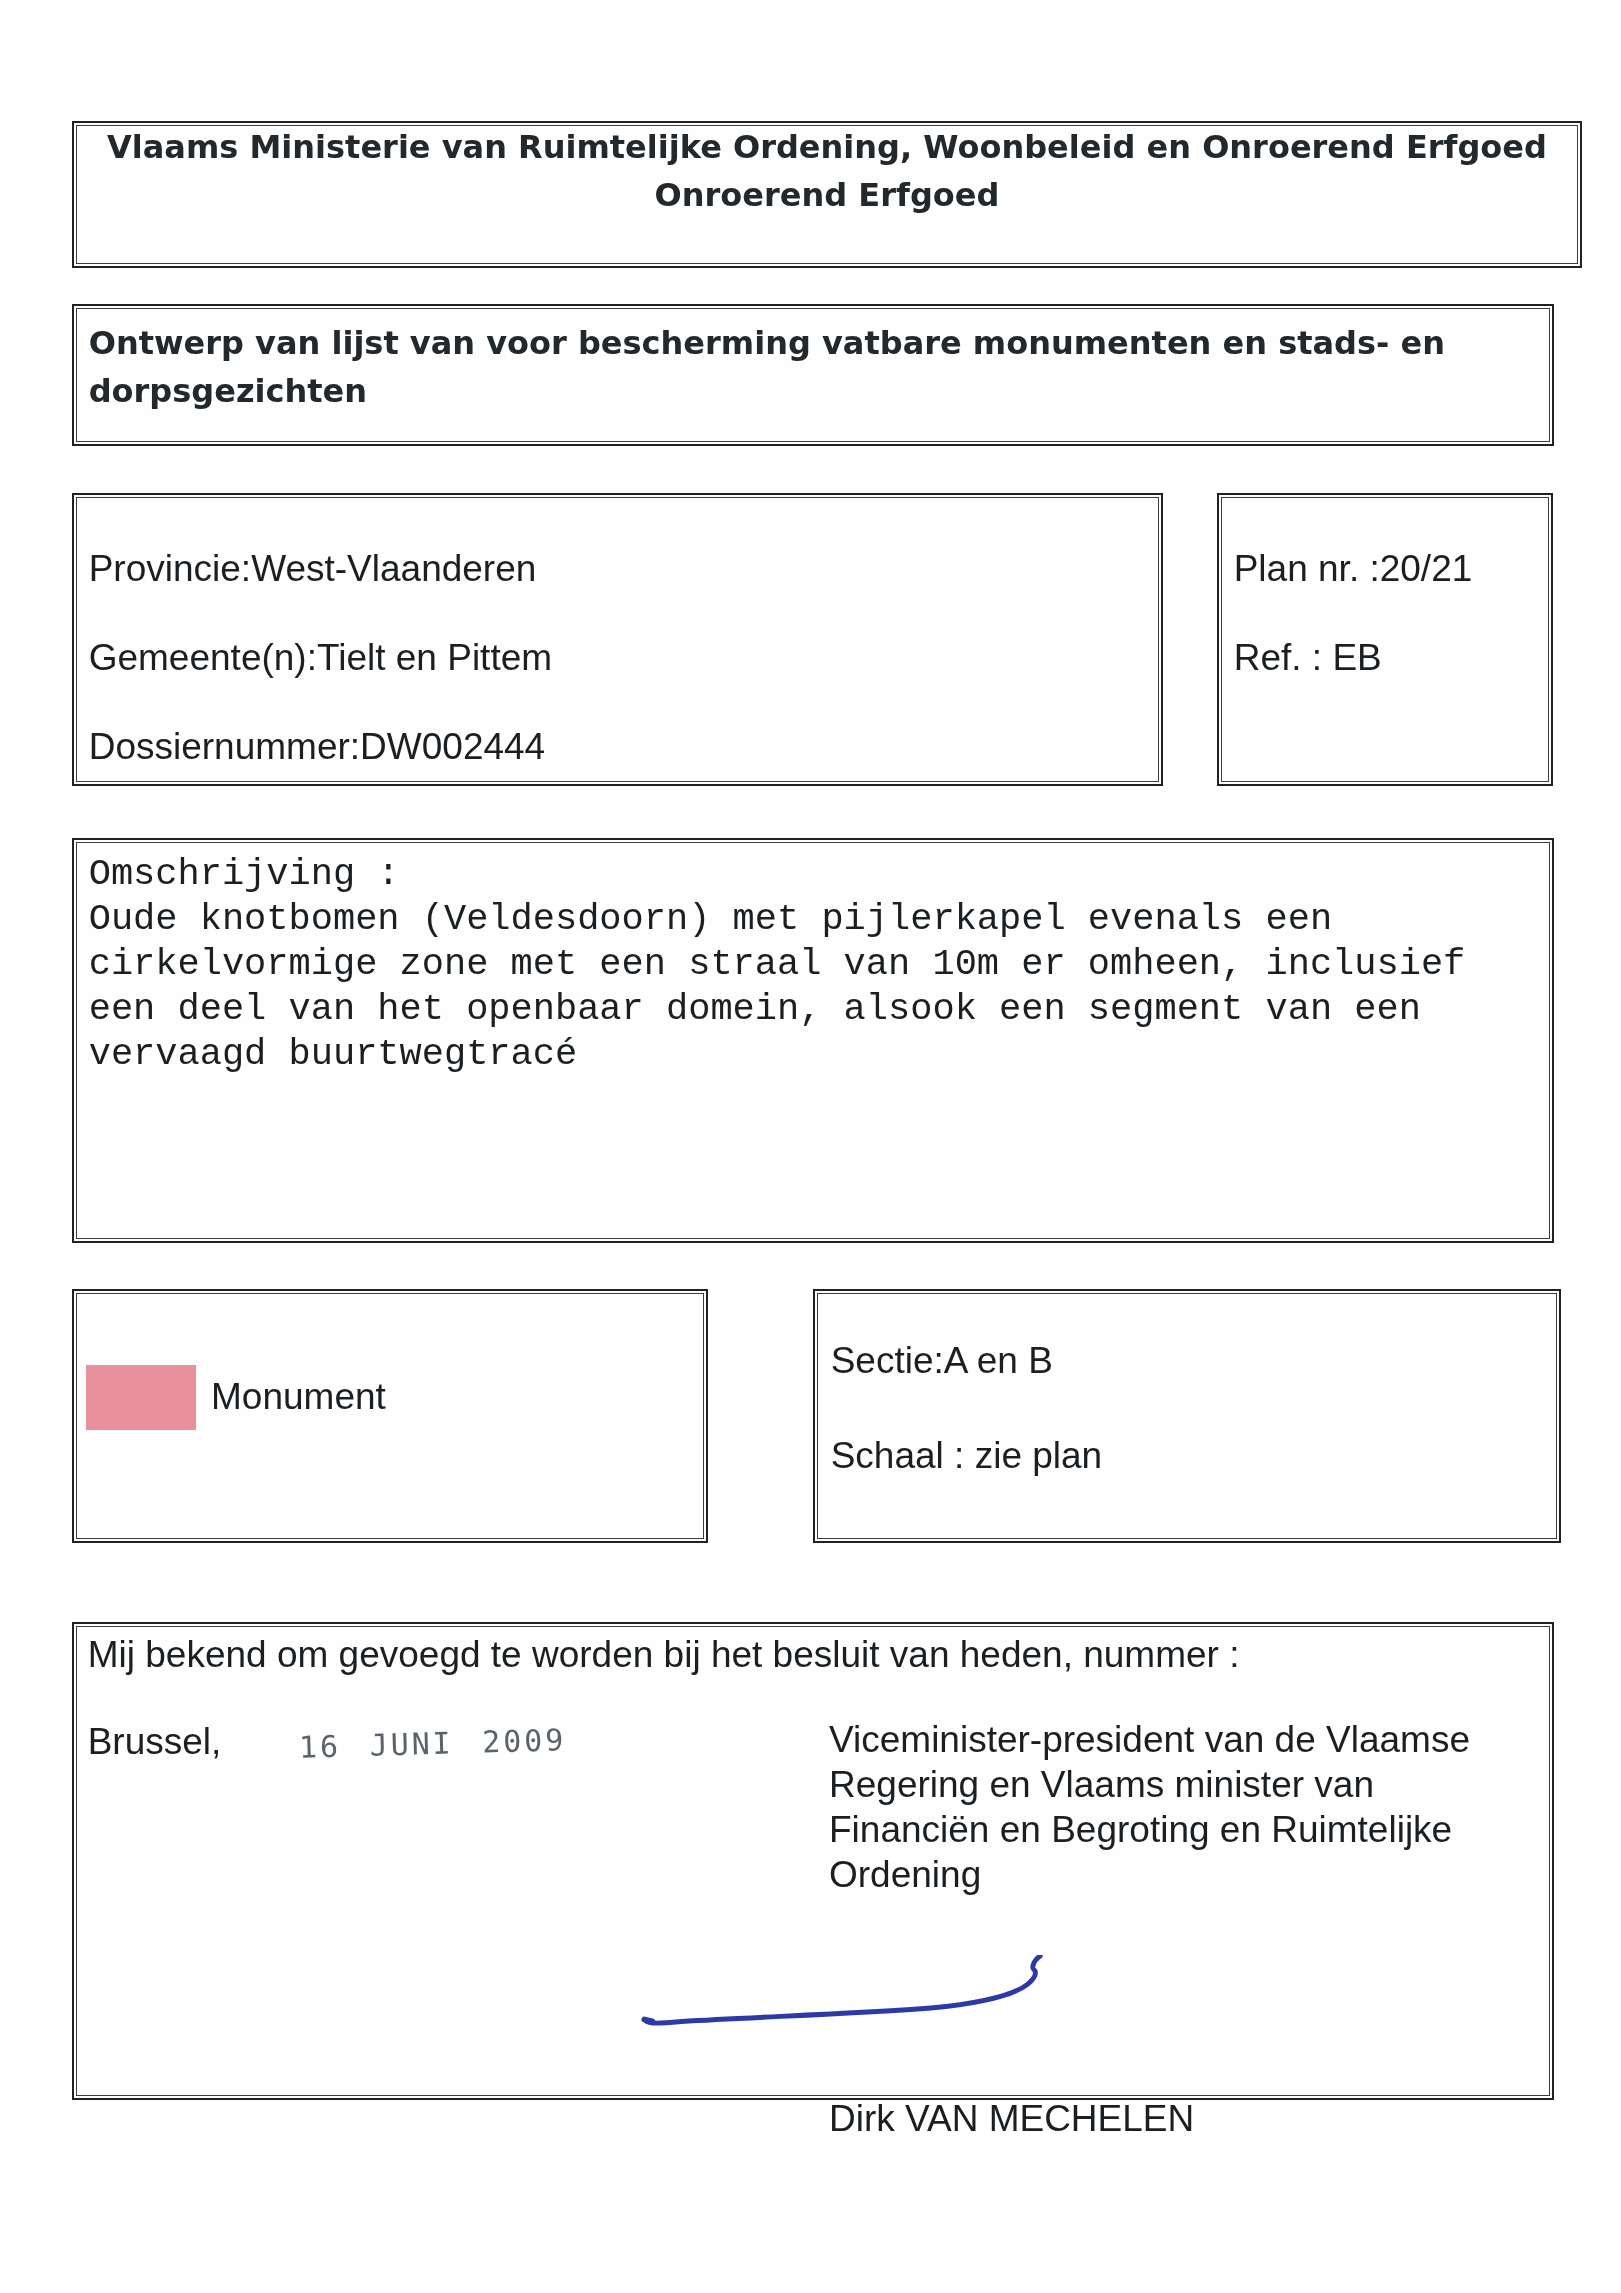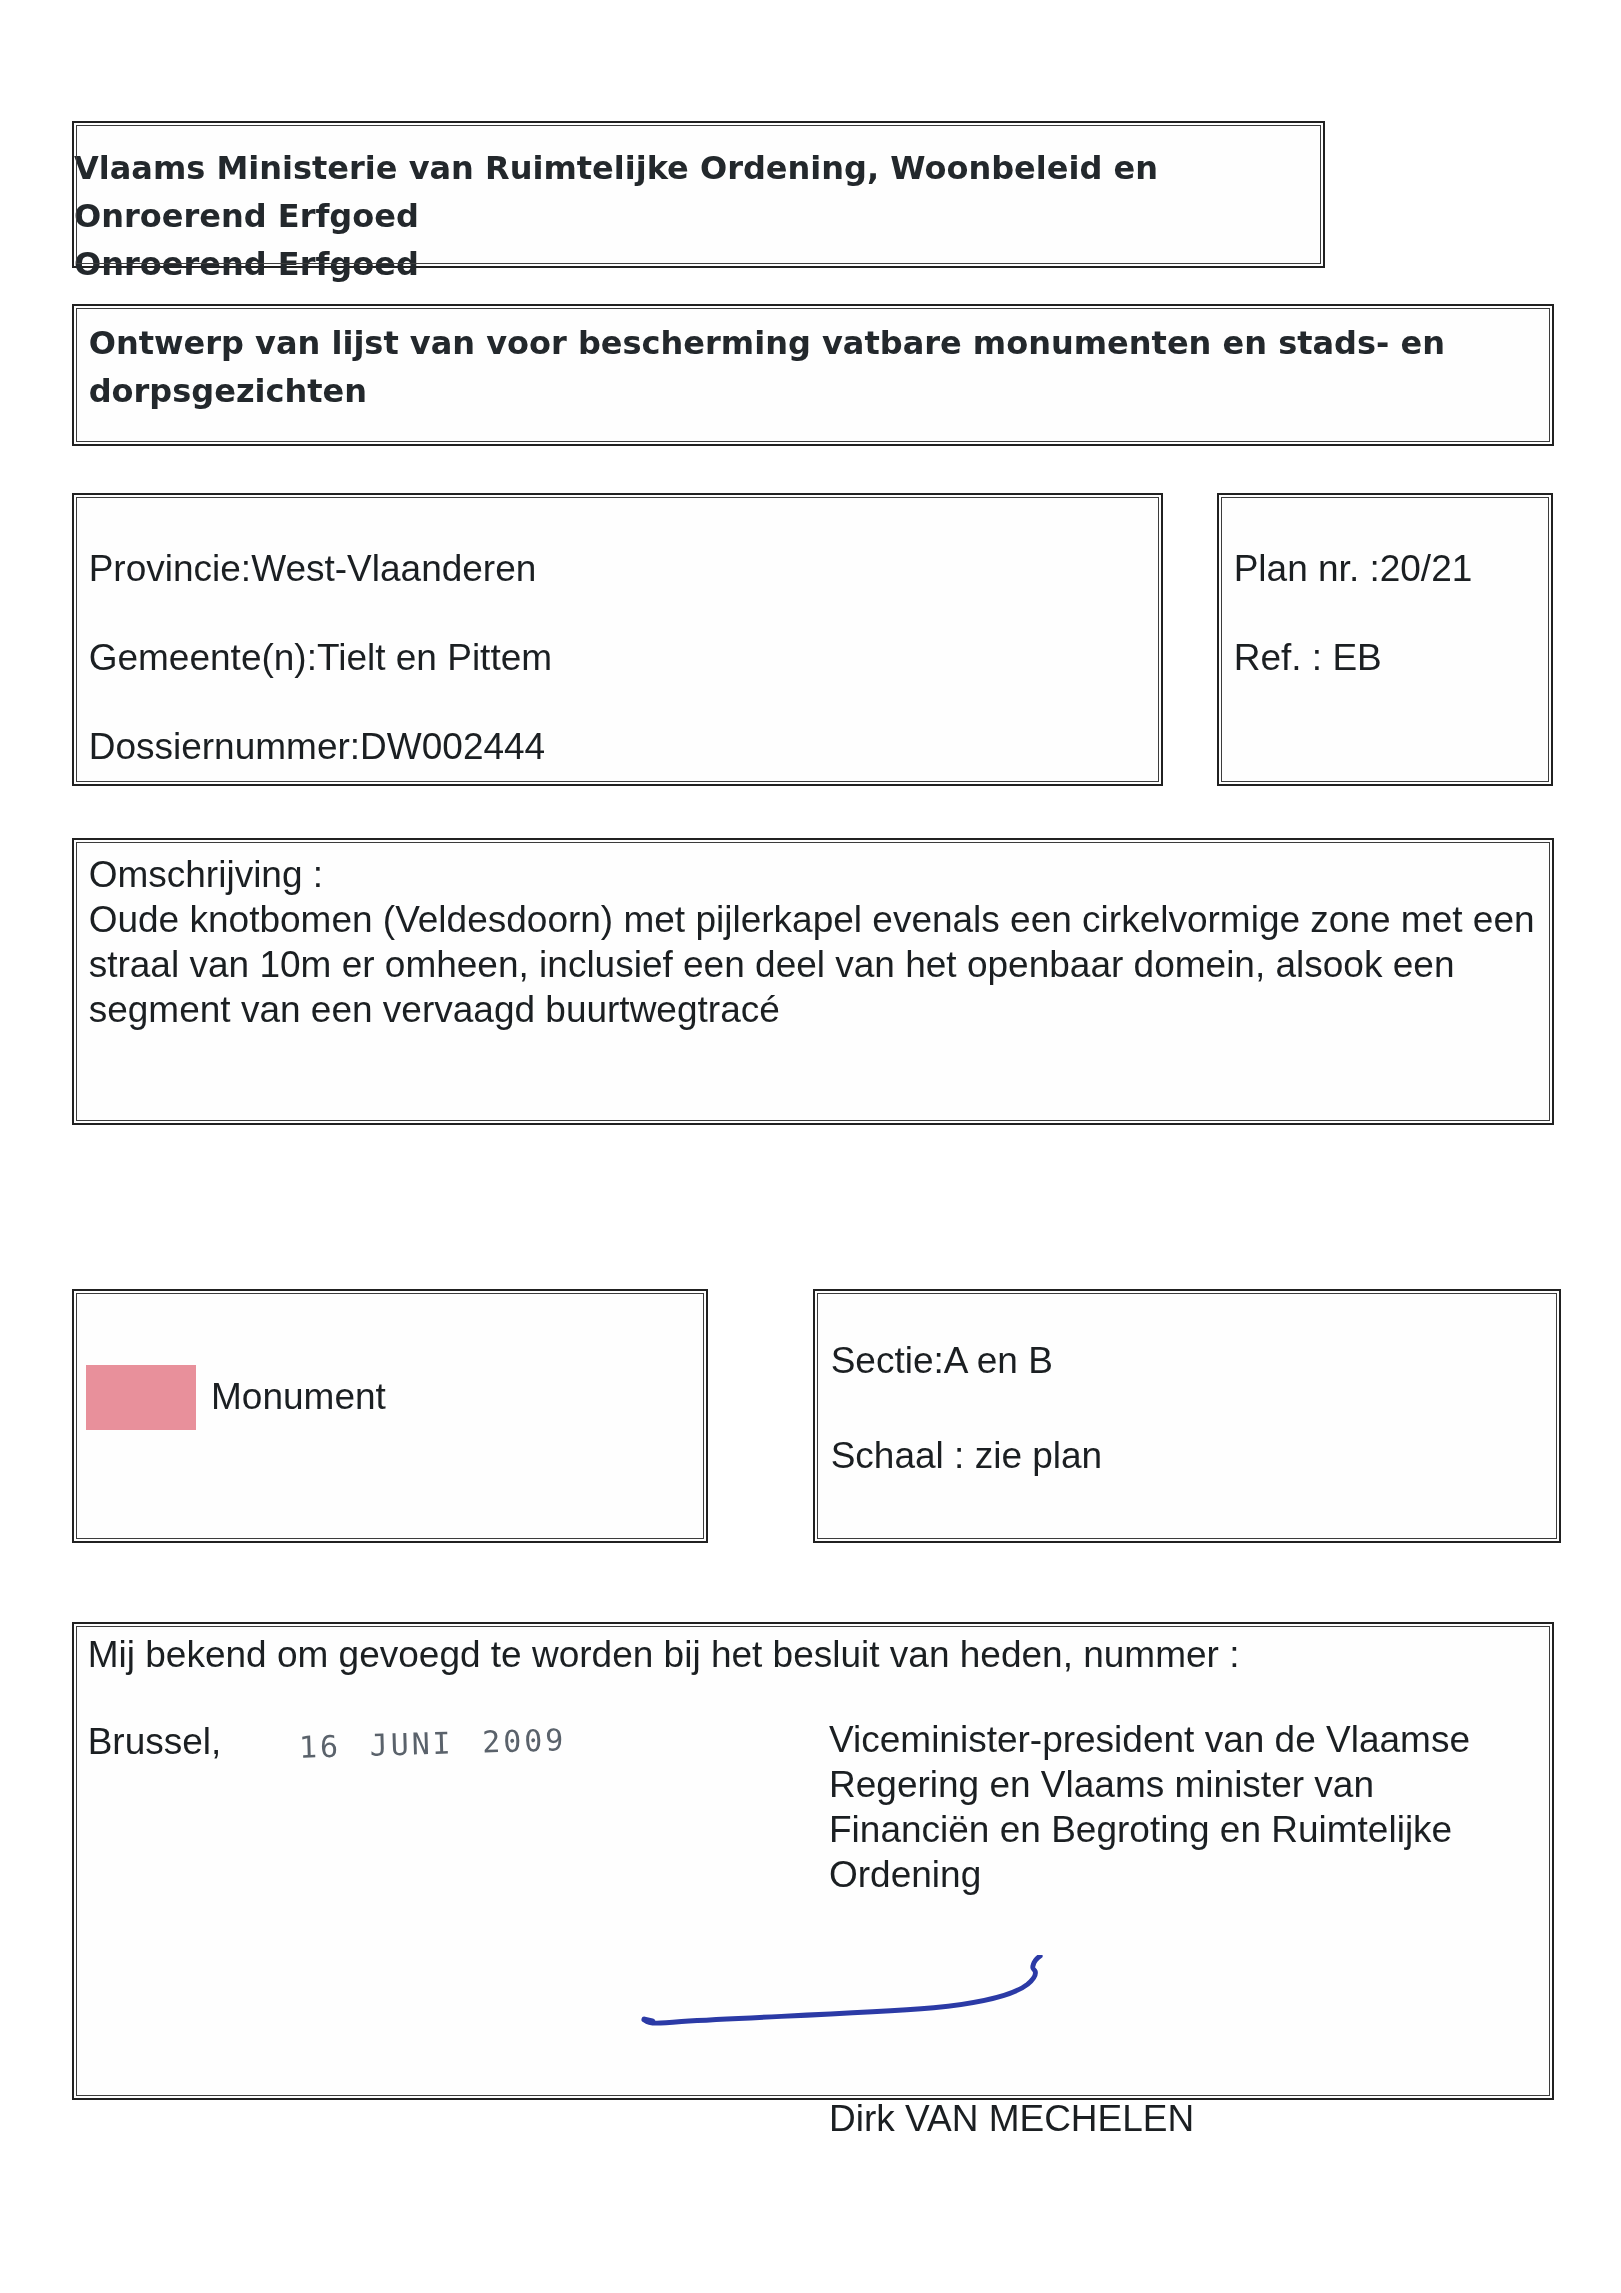--- a/index.html
+++ b/index.html
@@ -26,28 +26,28 @@
     pointer-events:none;
   }
   .abs{position:absolute;}
   .body-t{font-size:37px;line-height:45px;color:#1b1f22;}
   .head-t{
     font-family:"DejaVu Sans","Liberation Sans",sans-serif;
     font-weight:bold;color:#23282c;
     font-size:32px;line-height:48px;
   }
   
-  .box-header{left:72px;top:121px;width:1253px;height:147px;text-align:left;padding-top:21px;}
+  .box-header{left:72px;top:121px;width:1510px;height:147px;text-align:center;padding-top:0;}
   
   .box-title{left:72px;top:304px;width:1482px;height:142px;padding:12.7px 14.7px;}
   
   .box-info-left{left:72px;top:493px;width:1091px;height:293px;}
   .box-info-right{left:1217px;top:493px;width:336px;height:293px;}
   
-  .box-descr{left:72px;top:838px;width:1482px;height:287px;padding:11.8px 14.7px;}
+  .box-descr{left:72px;top:838px;width:1482px;height:405px;padding:11.8px 14.7px;font-family:Liberation Mono, monospace;}
   
   .box-legend-left{left:72px;top:1289px;width:636px;height:254px;}
   .box-legend-right{left:813px;top:1289px;width:748px;height:254px;}
   .swatch{
     position:absolute;left:11.8px;top:74px;width:110px;height:65px;
     background:#e8909b;
   }
   
   .box-sig{left:72px;top:1622px;width:1482px;height:478px;}
   .stamp{

